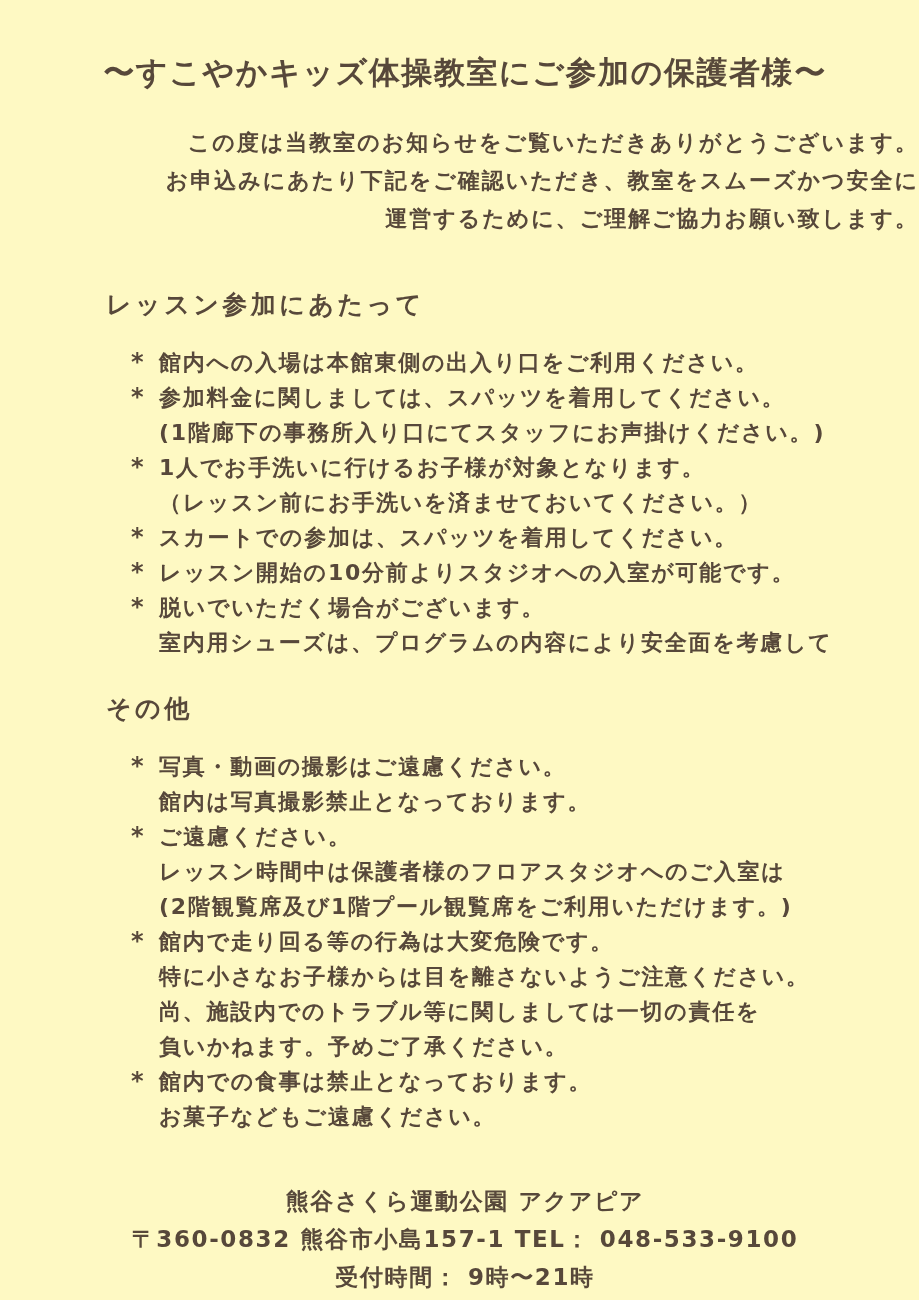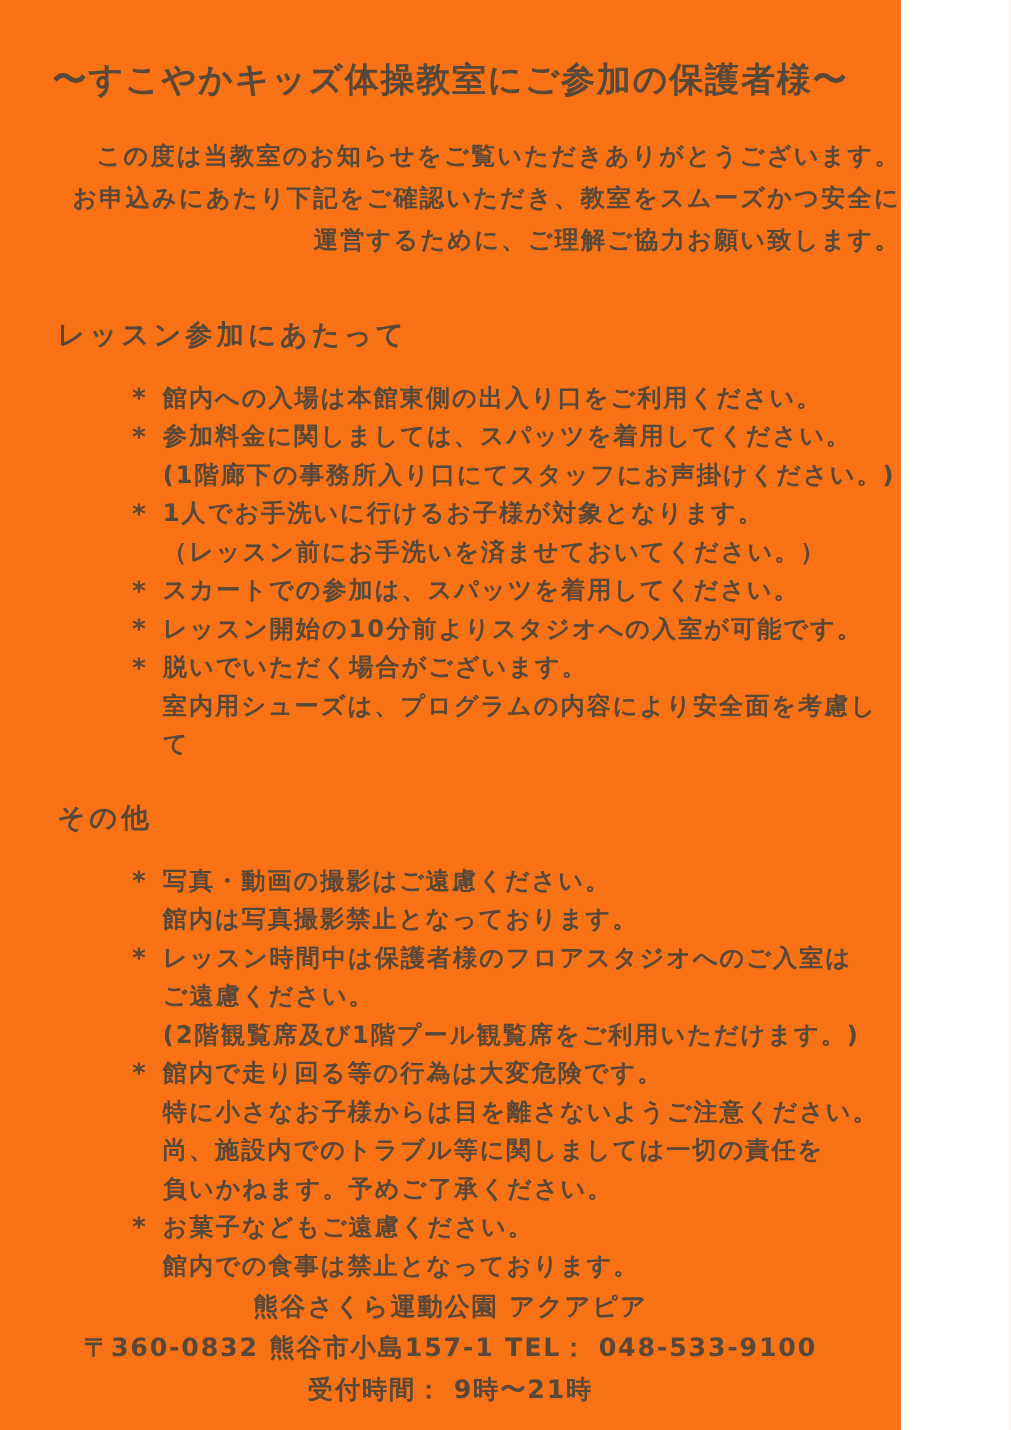--- a/index.html
+++ b/index.html
@@ -1,59 +1,61 @@
 <!DOCTYPE html>
 <html lang="ja"><head>
 <meta charset="utf-8">
 <style>
   html,body { margin:0; padding:0; }
   .page {
     position:relative;
-    width:819px; height:1300px;
-    background:#f97316;
+    width:919px; height:1300px;
+    background:#fef9c3;
     color:#57483A;
     font-family:"DejaVu Sans", sans-serif;
     font-weight:bold;
     overflow:hidden;
     box-sizing:border-box;
+    padding-left:11px;
   }
   .title {
     padding-top:52px;
     text-align:center;
     font-size:31px;
     letter-spacing:0.05em;
   }
   .intro {
     margin-top:30px;
     text-align:center;
     font-size:22px;
     letter-spacing:0.09em;
   }
   .intro .line { line-height:38px;text-align:right; }
   .section-heading {
-    margin:50px 0 0 52px;
+    margin:50px 0 0 95px;
     font-size:25px;
     letter-spacing:0.14em;
   }
   .section-heading.second { margin-top:32px; }
   .items {
     margin:24px 0 0 120px;
     font-size:22px;
     letter-spacing:0.08em;
   }
   .item { display:flex; align-items:flex-start; }
   .bullet {
     flex:none;
     width:28px;
     line-height:35px;
     font-size:24px;
   }
   .item-lines { flex:1; }
   .item-lines .line { line-height:35px; }
   .footer {
+    margin-top:48px;
     text-align:center;
     font-size:23px;
     letter-spacing:0.07em;
   }
   .footer .line { line-height:38px; }
 </style>
 </head>
 <body>
 
 <div class="page">
@@ -116,39 +118,39 @@
     <div class="item">
       <span class="bullet">*</span>
       <div class="item-lines">
         <div class="line">写真・動画の撮影はご遠慮ください。</div>
         <div class="line">館内は写真撮影禁止となっております。</div>
       </div>
     </div>
     <div class="item">
       <span class="bullet">*</span>
       <div class="item-lines">
+        <div class="line">ご遠慮ください。</div>
         <div class="line">レッスン時間中は保護者様のフロアスタジオへのご入室は</div>
-        <div class="line">ご遠慮ください。</div>
         <div class="line">(2階観覧席及び1階プール観覧席をご利用いただけます。)</div>
       </div>
     </div>
     <div class="item">
       <span class="bullet">*</span>
       <div class="item-lines">
         <div class="line">館内で走り回る等の行為は大変危険です。</div>
         <div class="line">特に小さなお子様からは目を離さないようご注意ください。</div>
         <div class="line">尚、施設内でのトラブル等に関しましては一切の責任を</div>
         <div class="line">負いかねます。予めご了承ください。</div>
       </div>
     </div>
     <div class="item">
       <span class="bullet">*</span>
       <div class="item-lines">
+        <div class="line">館内での食事は禁止となっております。</div>
         <div class="line">お菓子などもご遠慮ください。</div>
-        <div class="line">館内での食事は禁止となっております。</div>
       </div>
     </div>
   </div>
 
   <div class="footer">
     <div class="line">熊谷さくら運動公園 アクアピア</div>
     <div class="line">〒360-0832 熊谷市小島157-1 TEL： 048-533-9100</div>
     <div class="line">受付時間： 9時〜21時</div>
   </div>
 

